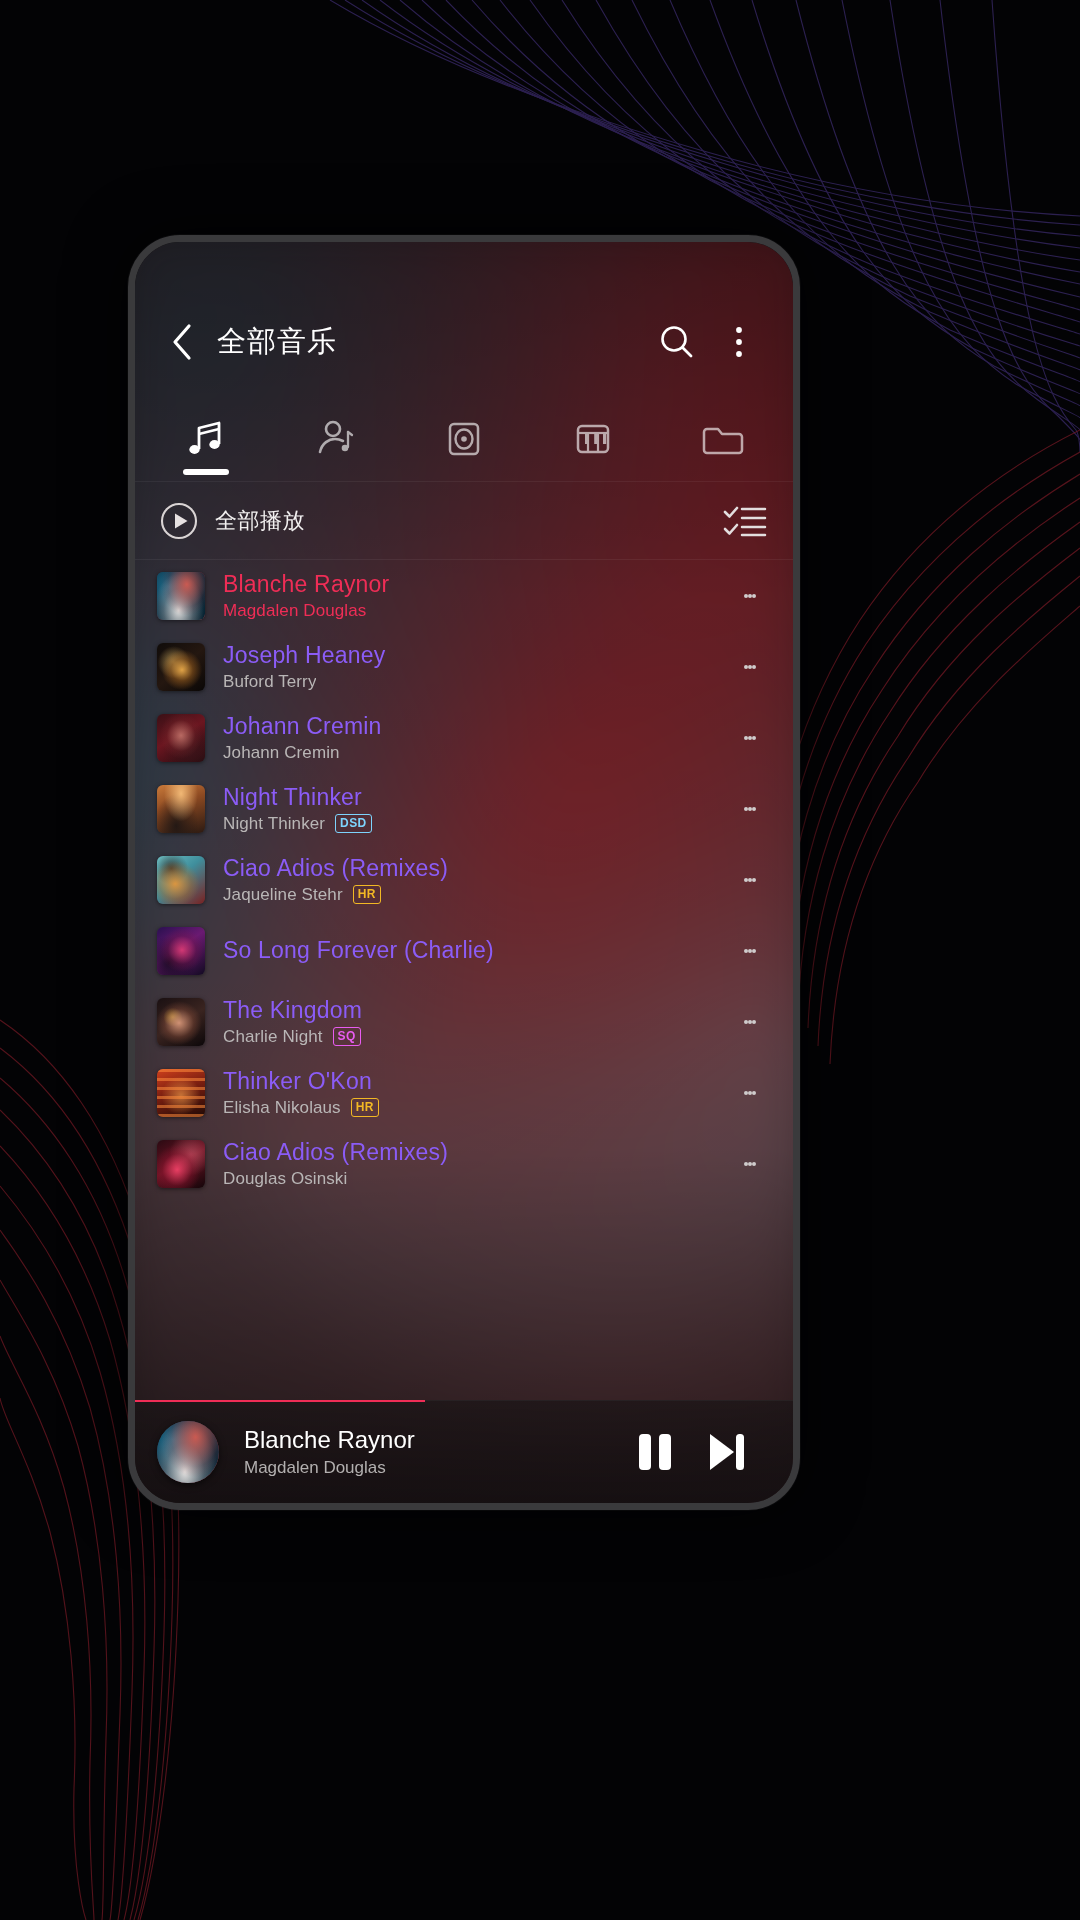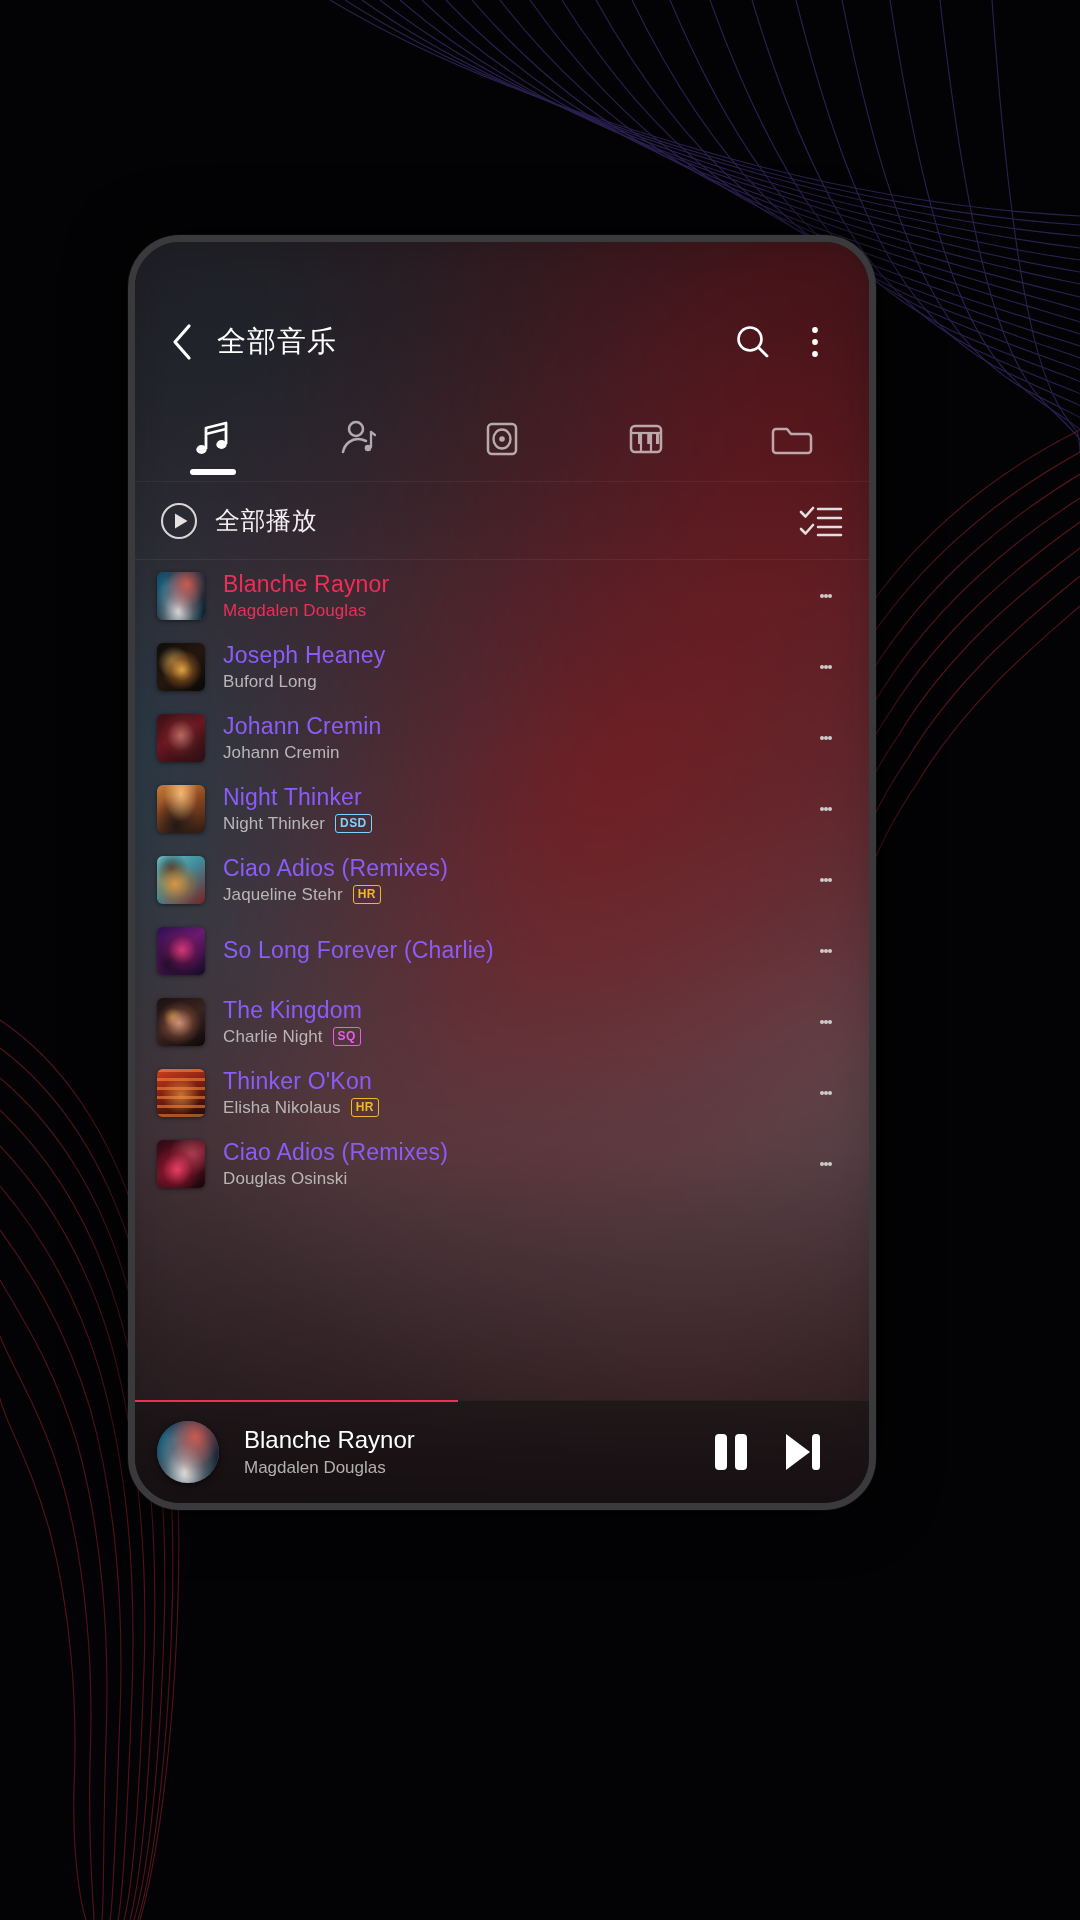--- a/index.html
+++ b/index.html
@@ -11,21 +11,21 @@
   }
 
   
   #wallpaper { position:absolute; inset:0; background:#030305; }
   #wallpaper svg { position:absolute; inset:0; width:1080px; height:1920px; }
 
   
   #phone {
     position:absolute;
     left:128px; top:235px;
-    width:748px; height:1275px;
+    width:672px; height:1275px;
     border-radius:52px;
     background:#1c1c1e;
     border:7px solid #3a3a3c;
     box-shadow:0 0 60px rgba(0,0,0,.85), 0 0 0 1px rgba(255,255,255,.05);
     overflow:hidden;
   }
   #screen {
     position:absolute; inset:0;
     border-radius:45px;
     overflow:hidden;
@@ -87,21 +87,21 @@
 
   
   .playall {
     position:relative;
     height:78px;
     display:flex; align-items:center;
     padding:0 26px 0 24px;
     border-bottom:1px solid rgba(255,255,255,.06);
   }
   .playall .pa-left { display:flex; align-items:center; cursor:pointer; }
-  .playall .pa-label { color:#f2f0f0; font-size:25px; margin-left:16px; letter-spacing:.5px; }
+  .playall .pa-label { color:#f2f0f0; font-size:22px; margin-left:16px; letter-spacing:.5px; }
   .playall .pa-spacer { flex:1; }
   .playall .pa-right { cursor:pointer; display:flex; align-items:center; }
 
   
   .songlist {
     position:relative;
     height:638px;
     overflow:hidden;
   }
   .song {
@@ -358,21 +358,21 @@
       <div class="song">
         <div class="art">
           <i style="background:linear-gradient(140deg,#100c0a 0%,#241710 50%,#0a0706 100%);"></i>
           <i style="background:
               radial-gradient(circle at 52% 56%, rgba(232,168,72,.95) 0%, rgba(150,92,30,.55) 30%, transparent 55%),
               radial-gradient(circle at 35% 40%, rgba(255,214,120,.6) 0%, transparent 38%);"></i>
         </div>
         <div class="meta">
           <div class="s-title">Joseph Heaney</div>
           <div class="s-sub">
-            <span class="s-artist">Buford Long</span>
+            <span class="s-artist">Buford Terry</span>
           </div>
         </div>
         <div class="more-btn">
           <span></span>
           <span></span>
           <span></span>
         </div>
       </div>
 
       <div class="song">

